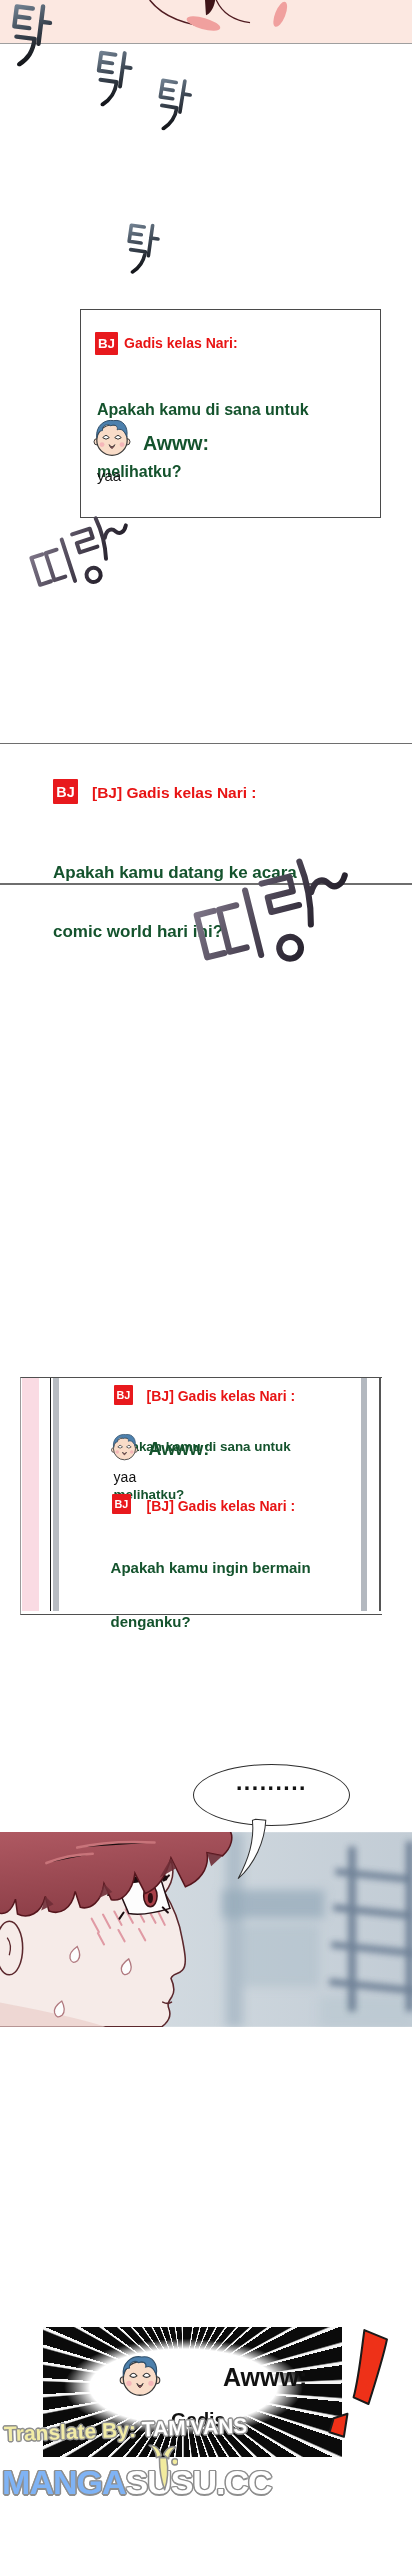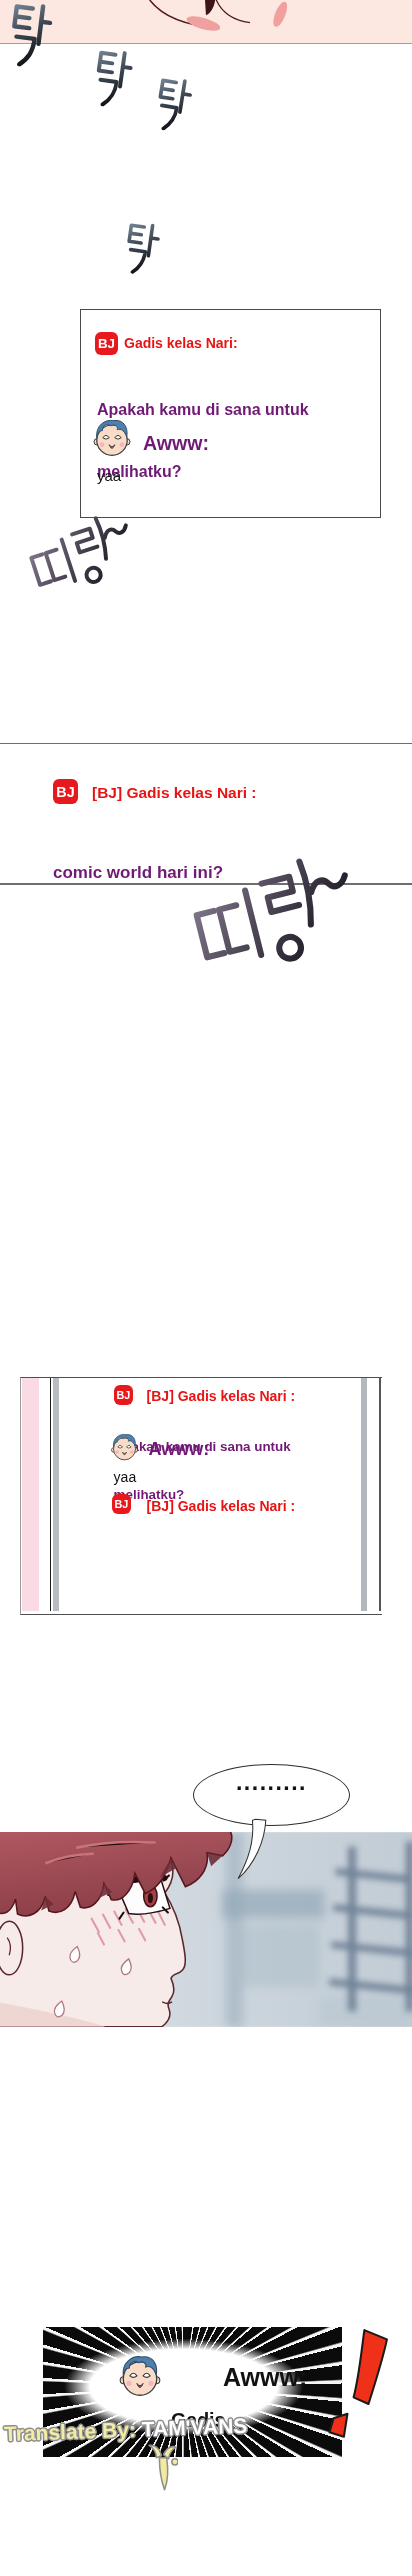--- a/index.html
+++ b/index.html
@@ -9,23 +9,23 @@
 
   
   #top-panel{left:0;top:0;width:412px;height:43px;background:#fce8e1;border-bottom:1px solid #9f9f9f;}
 
   
   .sfx{pointer-events:none;}
 
   
   .chatbox1{left:80px;top:309px;width:299px;height:207px;background:#fff;border:1.5px solid #4a4a4a;}
   .badge{background:#e8191d;color:#fff;font-weight:bold;display:flex;align-items:center;justify-content:center;
-         border-radius:6px;letter-spacing:0;}
+         border-radius:1px;letter-spacing:0;}
   .redname{color:#e81414;font-weight:bold;white-space:nowrap;}
-  .msg{color:#701a75;font-weight:bold;white-space:pre;}
+  .msg{color:#14532d;font-weight:bold;white-space:pre;}
   .reply{color:#111;font-weight:normal;}
 
   
   .hline{left:0;width:412px;background:#6e6e6e;}
 
   
   #panel3{left:19.6px;top:1377px;width:361px;height:236px;background:#fff;
           border-top:1.5px solid #4f4f4f;border-bottom:1.5px solid #4f4f4f;border-left:0.5px solid #9a9a9a;}
   #panel3 .stripe-pink{left:1px;top:0;width:17px;height:233px;background:#fadbe3;}
   #panel3 .stripe-black{left:29px;top:0;width:1.5px;height:233px;background:#191919;}
@@ -170,20 +170,21 @@
   <div class="abs sfx" style="left:27px;top:519px;transform:rotate(-18deg)" aria-label="띠링~">
     <svg width="111" height="73" viewBox="0 0 215 142">
         <use href="#sym-ring"></use>
       </svg></div>
 
   <div class="abs hline" style="top:743px;height:1px"></div>
   <div class="abs hline" style="top:883px;height:1.5px"></div>
   <div class="abs badge" style="left:53px;top:779px;width:25px;height:25px;font-size:14.4px">BJ</div>
   <div class="abs redname" style="left:92px;top:784px;font-size:15.5px">[BJ] Gadis kelas Nari :</div>
   <div class="abs msg" style="left:53px;top:824px;font-size:17px;line-height:19.6px">
+    <div>Apakah kamu datang ke acara</div>
     <div>comic world hari ini?</div>
   </div>
 
   <div class="abs sfx" style="left:190px;top:861px;transform:rotate(-14deg);z-index:2" aria-label="띠링~">
     <svg width="170" height="112" viewBox="0 0 330 218">
         <use href="#sym-ring"></use>
       </svg></div>
 
   <div class="abs" id="panel3">
     <div class="abs stripe-pink"></div>
@@ -200,20 +201,24 @@
     </div>
     <div class="abs" style="left:89px;top:54px" aria-label="baby-face-icon">
       <svg width="29" height="29" viewBox="0 0 56 56">
           <use href="#sym-avatar"></use>
         </svg></div>
     <div class="abs msg" style="left:128px;top:61px;font-size:18px">Awww:</div>
     <div class="abs reply" style="left:93px;top:91px;font-size:14px">yaa</div>
 
     <div class="abs badge" style="left:91px;top:116px;width:19.6px;height:19.6px;font-size:10.8px">BJ</div>
     <div class="abs redname" style="left:126px;top:120px;font-size:14px">[BJ] Gadis kelas Nari :</div>
+    <div class="abs msg" style="left:90px;top:145px;font-size:15px;line-height:18px">
+      <div>Apakah kamu ingin bermain</div>
+      <div>denganku?</div>
+    </div>
   </div>
 
   <div class="abs" id="bubble">
     <div id="bubble-dots">.........</div>
   </div>
   <svg class="abs" id="bubble-tail" width="41" height="62" viewBox="0 0 80 120">
     <path d="M42,2 L62,4 C60,45 40,90 8,118 C28,80 40,45 36,4 Z" fill="#ffffff" stroke="#2e2e2e" stroke-width="2"></path>
   </svg>
 
   <svg class="abs" id="char-panel" viewBox="0 0 800 378">
@@ -303,20 +308,23 @@
   <div class="abs" id="burst-yaaa">Gadis</div>
   <svg class="abs" style="left:324px;top:2326px" width="70" height="118" aria-label="red-exclamation-icon" viewBox="0 0 135 230">
       <use href="#sym-exclaim"></use>
     </svg>
 
   <div class="abs" id="wm-translate">
     <span class="y outline-gray">Translate By:</span>
     <span class="w outline-gray">TAM'VANS</span>
   </div>
 
+  <div class="abs" id="wm-site">
+    <span class="blue outline-gray">MANGA</span><span class="white outline-gray">SUSU</span><span class="white outline-gray">.CC</span>
+  </div>
   <svg class="abs" style="left:146px;top:2440px;z-index:10" width="32" height="52" viewBox="0 0 62 100">
     <g fill="#f2eb9e" stroke="#8e8e8e" stroke-width="3" stroke-linejoin="round">
       <path d="M30,30 C26,14 16,8 6,10 C16,16 20,24 20,34 Z"></path>
       <path d="M34,28 C40,14 52,10 58,14 C50,18 44,28 44,36 Z"></path>
       <path d="M26,34 L40,34 C44,60 42,80 36,96 C30,80 26,58 26,34 Z"></path>
       <circle cx="56" cy="42" r="6"></circle>
     </g>
   </svg>
 
 </div>

